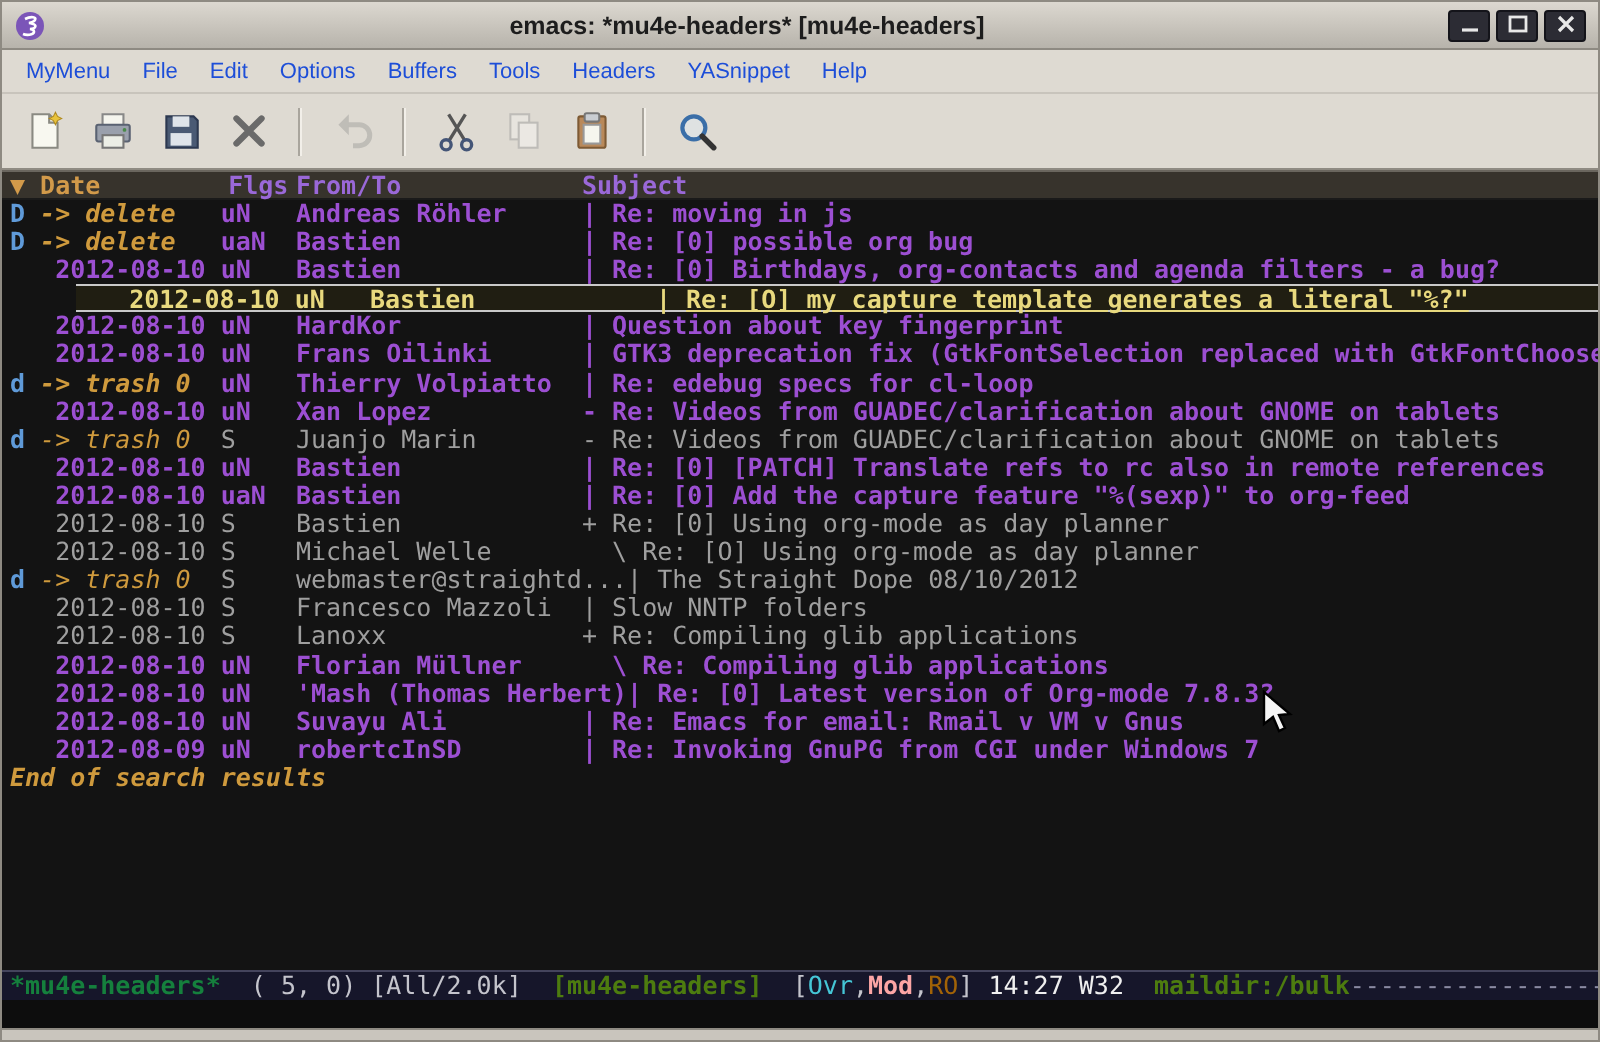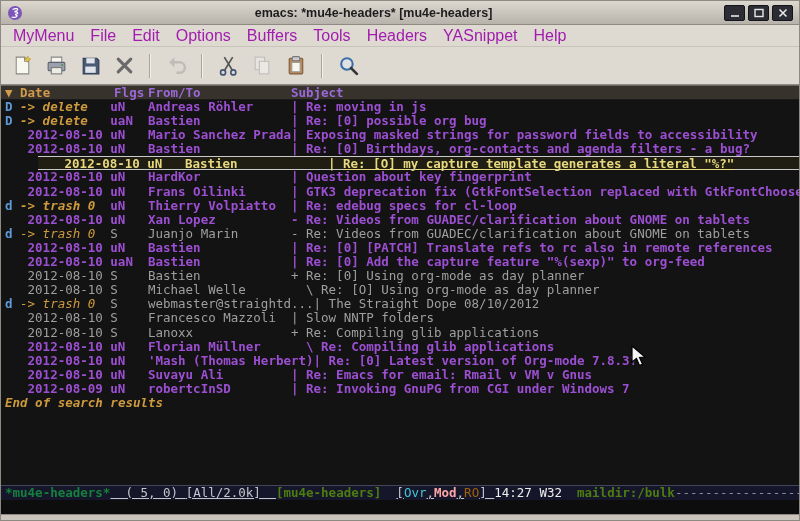--- a/index.html
+++ b/index.html
@@ -17,21 +17,21 @@
   .app-icon { width:16px; height:16px; flex:0 0 16px; }
   .title { flex:1; text-align:center; font-size:12.5px; font-weight:bold; color:#1d1d1d;
     white-space:nowrap; overflow:hidden; }
   .winbtns { display:flex; gap:3px; }
   .wbtn { width:21px; height:16px; background:#2c2c34; border:1px solid #14141a; border-radius:2px;
     display:flex; align-items:center; justify-content:center; cursor:default; }
   .wbtn svg { width:12px; height:10px; }
   
   .menubar { height:22px; flex:0 0 22px; background:#dedad2; display:flex; align-items:center;
     padding-left:4px; border-bottom:1px solid #c8c4bc; }
-  .menu-item { padding:2px 8px; font-size:16px; color:#a21caf; white-space:nowrap; }
+  .menu-item { padding:2px 8px; font-size:11px; color:#1d4ed8; white-space:nowrap; }
   
   .toolbar { height:38px; flex:0 0 38px; background:#dedad2; display:flex; align-items:center;
     padding-left:6px; gap:4px; border-bottom:1px solid #8f8b83; }
   .tb-btn { width:30px; height:30px; background:transparent; border:none; display:flex;
     align-items:center; justify-content:center; }
   .tb-ic svg { width:23px; height:23px; display:block; }
   .tb-btn.disabled { opacity:.45; filter:grayscale(60%); }
   .tb-sep { width:2px; height:24px; border-left:1px solid #a9a59d; border-right:1px solid #f2efe9; margin:0 6px; }
   
   .editor { flex:1 1 auto; background:#131313; overflow:hidden;
@@ -53,21 +53,21 @@
   .mrow.current { color:#e8d97e; font-weight:bold; background:#201e12;
     border-top:1px solid #c9c9c9; border-bottom:1px solid #c9c9c9;margin-left:37px; }
   .mrow.current .c-subj { text-decoration:underline; }
   .eob { color:#cf9a3d; font-style:italic; font-weight:bold; padding-left:4px;
     height:14.1px; line-height:14.1px; white-space:pre; }
   
   .modeline { height:15px; flex:0 0 15px; line-height:14px; background:#16162a;
     border-top:1px solid #44445c; white-space:pre; padding-left:4px; overflow:hidden;
     font-family:"DejaVu Sans Mono", monospace; font-size:12.5px; }
   .ml-buffer { color:#15803d; font-weight:bold; }
-  .ml-plain  { color:#c4c4cc;text-decoration:underline; }
+  .ml-plain  { color:#c4c4cc; }
   .ml-amber  { color:#4d7c0f; font-weight:bold; }
   .ml-cyan   { color:#45c6d6; }
   .ml-red    { color:#fca5a5; font-weight:bold; }
   .ml-violet { color:#a16207; }
   .ml-white  { color:#efefef; }
   .ml-dash   { color:#8a8aa2; }
   .minibuffer { height:14px; flex:0 0 14px; background:#0d0d0d; }
   .bottomstrip { height:6px; flex:0 0 6px; background:#c9c5bd; border-top:1px solid #8e8a82; }
   .cursor { position:absolute; left:630px; top:344px; width:17px; height:24px; pointer-events:none; z-index:10; }
 </style>
@@ -196,21 +196,20 @@
           </svg>
         </span>
       </button>
     </div>
 
   <div class="editor">
     <div class="header-line"><span class="hl-date">▼ Date</span><span class="hl-flags">Flgs</span><span class="hl-from">From/To</span><span class="hl-subject">Subject</span></div>
     <div>
         <div class="mrow unread"><span class="c-mark">D</span><span class="c-date marked">-&gt; delete</span><span class="c-flags">uN</span><span class="c-from">Andreas Röhler</span><span class="c-prefix">| </span><span class="c-subj">Re: moving in js</span></div>
         <div class="mrow unread"><span class="c-mark">D</span><span class="c-date marked">-&gt; delete</span><span class="c-flags">uaN</span><span class="c-from">Bastien</span><span class="c-prefix">| </span><span class="c-subj">Re: [0] possible org bug</span></div>
-        <div class="mrow unread"><span class="c-mark"></span><span class="c-date"> 2012-08-10</span><span class="c-flags">uN</span><span class="c-from">Mario Sanchez Prada</span><span class="c-prefix">| </span><span class="c-subj">Exposing masked strings for password fields to accessibility</span></div>
         <div class="mrow unread"><span class="c-mark"></span><span class="c-date"> 2012-08-10</span><span class="c-flags">uN</span><span class="c-from">Bastien</span><span class="c-prefix">| </span><span class="c-subj">Re: [0] Birthdays, org-contacts and agenda filters - a bug?</span></div>
         <div class="mrow unread current"><span class="c-mark"></span><span class="c-date"> 2012-08-10</span><span class="c-flags">uN</span><span class="c-from">Bastien</span><span class="c-prefix">| </span><span class="c-subj">Re: [O] my capture template generates a literal "%?"</span></div>
         <div class="mrow unread"><span class="c-mark"></span><span class="c-date"> 2012-08-10</span><span class="c-flags">uN</span><span class="c-from">HardKor</span><span class="c-prefix">| </span><span class="c-subj">Question about key fingerprint</span></div>
         <div class="mrow unread"><span class="c-mark"></span><span class="c-date"> 2012-08-10</span><span class="c-flags">uN</span><span class="c-from">Frans Oilinki</span><span class="c-prefix">| </span><span class="c-subj">GTK3 deprecation fix (GtkFontSelection replaced with GtkFontChooser)</span></div>
         <div class="mrow unread"><span class="c-mark">d</span><span class="c-date marked">-&gt; trash 0</span><span class="c-flags">uN</span><span class="c-from">Thierry Volpiatto</span><span class="c-prefix">| </span><span class="c-subj">Re: edebug specs for cl-loop</span></div>
         <div class="mrow unread"><span class="c-mark"></span><span class="c-date"> 2012-08-10</span><span class="c-flags">uN</span><span class="c-from">Xan Lopez</span><span class="c-prefix">- </span><span class="c-subj">Re: Videos from GUADEC/clarification about GNOME on tablets</span></div>
         <div class="mrow read"><span class="c-mark">d</span><span class="c-date marked">-&gt; trash 0</span><span class="c-flags">S</span><span class="c-from">Juanjo Marin</span><span class="c-prefix">- </span><span class="c-subj">Re: Videos from GUADEC/clarification about GNOME on tablets</span></div>
         <div class="mrow unread"><span class="c-mark"></span><span class="c-date"> 2012-08-10</span><span class="c-flags">uN</span><span class="c-from">Bastien</span><span class="c-prefix">| </span><span class="c-subj">Re: [0] [PATCH] Translate refs to rc also in remote references</span></div>
         <div class="mrow unread"><span class="c-mark"></span><span class="c-date"> 2012-08-10</span><span class="c-flags">uaN</span><span class="c-from">Bastien</span><span class="c-prefix">| </span><span class="c-subj">Re: [0] Add the capture feature "%(sexp)" to org-feed</span></div>
         <div class="mrow read"><span class="c-mark"></span><span class="c-date"> 2012-08-10</span><span class="c-flags">S</span><span class="c-from">Bastien</span><span class="c-prefix">+ </span><span class="c-subj">Re: [0] Using org-mode as day planner</span></div>

